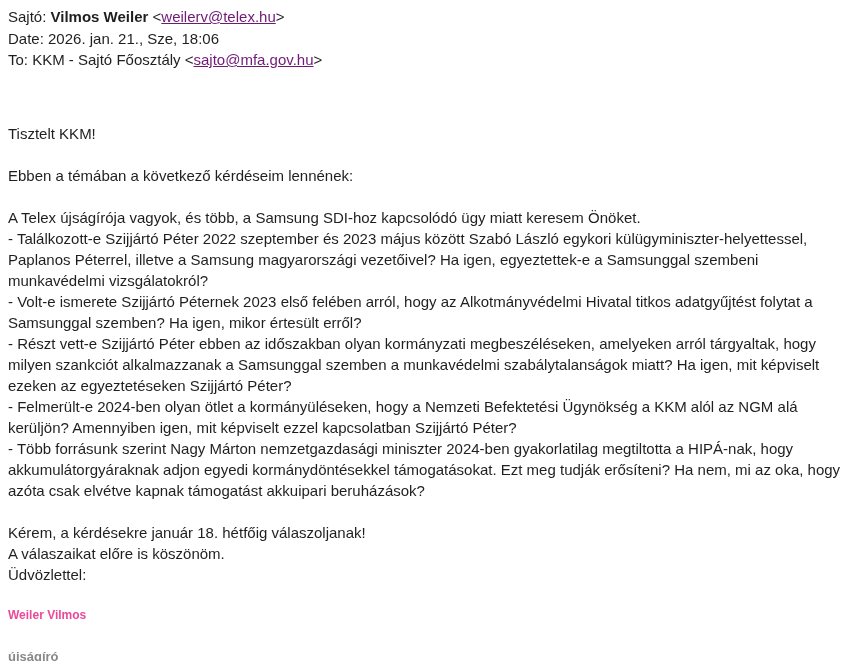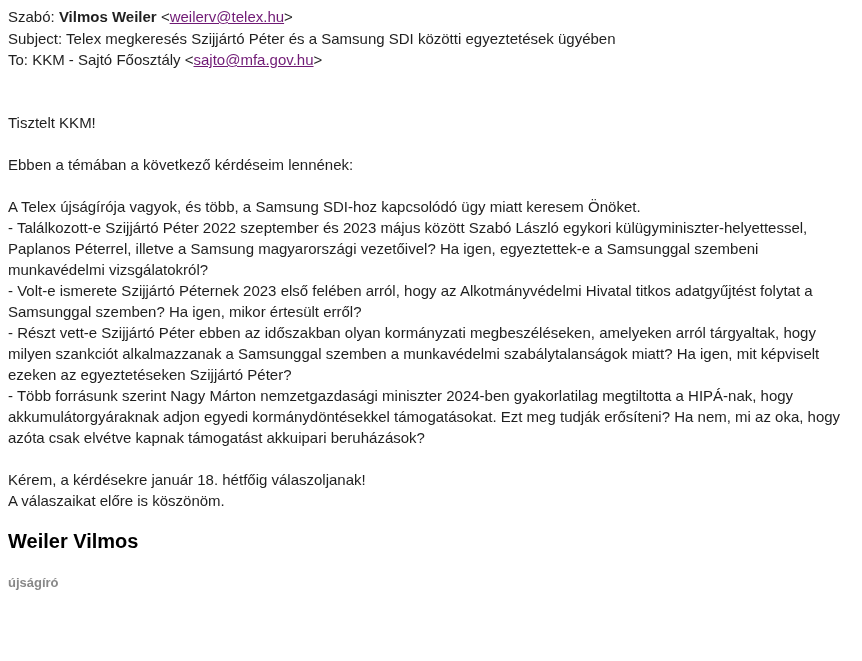--- a/index.html
+++ b/index.html
@@ -24,58 +24,60 @@
     line-height: 21px;
     white-space: normal;
   }
   a {
     color: #701a75;
     text-decoration: underline;
     cursor: pointer;
   }
   .headers p { line-height: 21.5px; }
   .from-name { font-weight: bold; }
-  .body-block { margin-top: 41px; }
+  .body-block { margin-top: 52px; }
   .gap { margin-top: 21px; }
   .signature { margin-top: 18px; }
   .sig-name {
-    font-size: 20px;
+    font-size: 12px;
     font-weight: bold;
-    color: #000000;
+    color: #ec4899;
     line-height: 25px;
   }
   .sig-title {
     font-size: 13px;
     font-weight: bold;
     color: #888888;
     line-height: 18px;
     margin-top: 20px;
   }
 </style>
 </head>
 <body>
 
 <div class="email">
 
   <div class="headers">
-    <p><span>Szabó:</span> <span class="from-name">Vilmos Weiler</span> <span>&lt;</span><a>weilerv@telex.hu</a><span>&gt;</span></p>
-    <p><span>Subject:</span> <span>Telex megkeresés Szijjártó Péter és a Samsung SDI közötti egyeztetések ügyében</span></p>
+    <p><span>Sajtó:</span> <span class="from-name">Vilmos Weiler</span> <span>&lt;</span><a>weilerv@telex.hu</a><span>&gt;</span></p>
+    <p><span>Date:</span> <span>2026. jan. 21., Sze, 18:06</span></p>
     <p><span>To:</span> <span>KKM - Sajtó Főosztály</span> <span>&lt;</span><a>sajto@mfa.gov.hu</a><span>&gt;</span></p>
   </div>
 
   <div class="body-block">
     <p>Tisztelt KKM!</p>
     <p class="gap">Ebben a témában a következő kérdéseim lennének:</p>
     <p class="gap">A Telex újságírója vagyok, és több, a Samsung SDI-hoz kapcsolódó ügy miatt keresem Önöket.</p>
     <p>- Találkozott-e Szijjártó Péter 2022 szeptember és 2023 május között Szabó László egykori külügyminiszter-helyettessel, Paplanos Péterrel, illetve a Samsung magyarországi vezetőivel? Ha igen, egyeztettek-e a Samsunggal szembeni munkavédelmi vizsgálatokról?</p>
     <p>- Volt-e ismerete Szijjártó Péternek 2023 első felében arról, hogy az Alkotmányvédelmi Hivatal titkos adatgyűjtést folytat a Samsunggal szemben? Ha igen, mikor értesült erről?</p>
     <p>- Részt vett-e Szijjártó Péter ebben az időszakban olyan kormányzati megbeszéléseken, amelyeken arról tárgyaltak, hogy milyen szankciót alkalmazzanak a Samsunggal szemben a munkavédelmi szabálytalanságok miatt? Ha igen, mit képviselt ezeken az egyeztetéseken Szijjártó Péter?</p>
+    <p>- Felmerült-e 2024-ben olyan ötlet a kormányüléseken, hogy a Nemzeti Befektetési Ügynökség a KKM alól az NGM alá kerüljön? Amennyiben igen, mit képviselt ezzel kapcsolatban Szijjártó Péter?</p>
     <p>- Több forrásunk szerint Nagy Márton nemzetgazdasági miniszter 2024-ben gyakorlatilag megtiltotta a HIPÁ-nak, hogy akkumulátorgyáraknak adjon egyedi kormánydöntésekkel támogatásokat. Ezt meg tudják erősíteni? Ha nem, mi az oka, hogy azóta csak elvétve kapnak támogatást akkuipari beruházások?</p>
     <p class="gap">Kérem, a kérdésekre január 18. hétfőig válaszoljanak!</p>
     <p>A válaszaikat előre is köszönöm.</p>
+    <p>Üdvözlettel:</p>
   </div>
 
   <div class="signature">
     <p class="sig-name">Weiler Vilmos</p>
     <p class="sig-title">újságíró</p>
 
   </div>
 
 </div>
 

